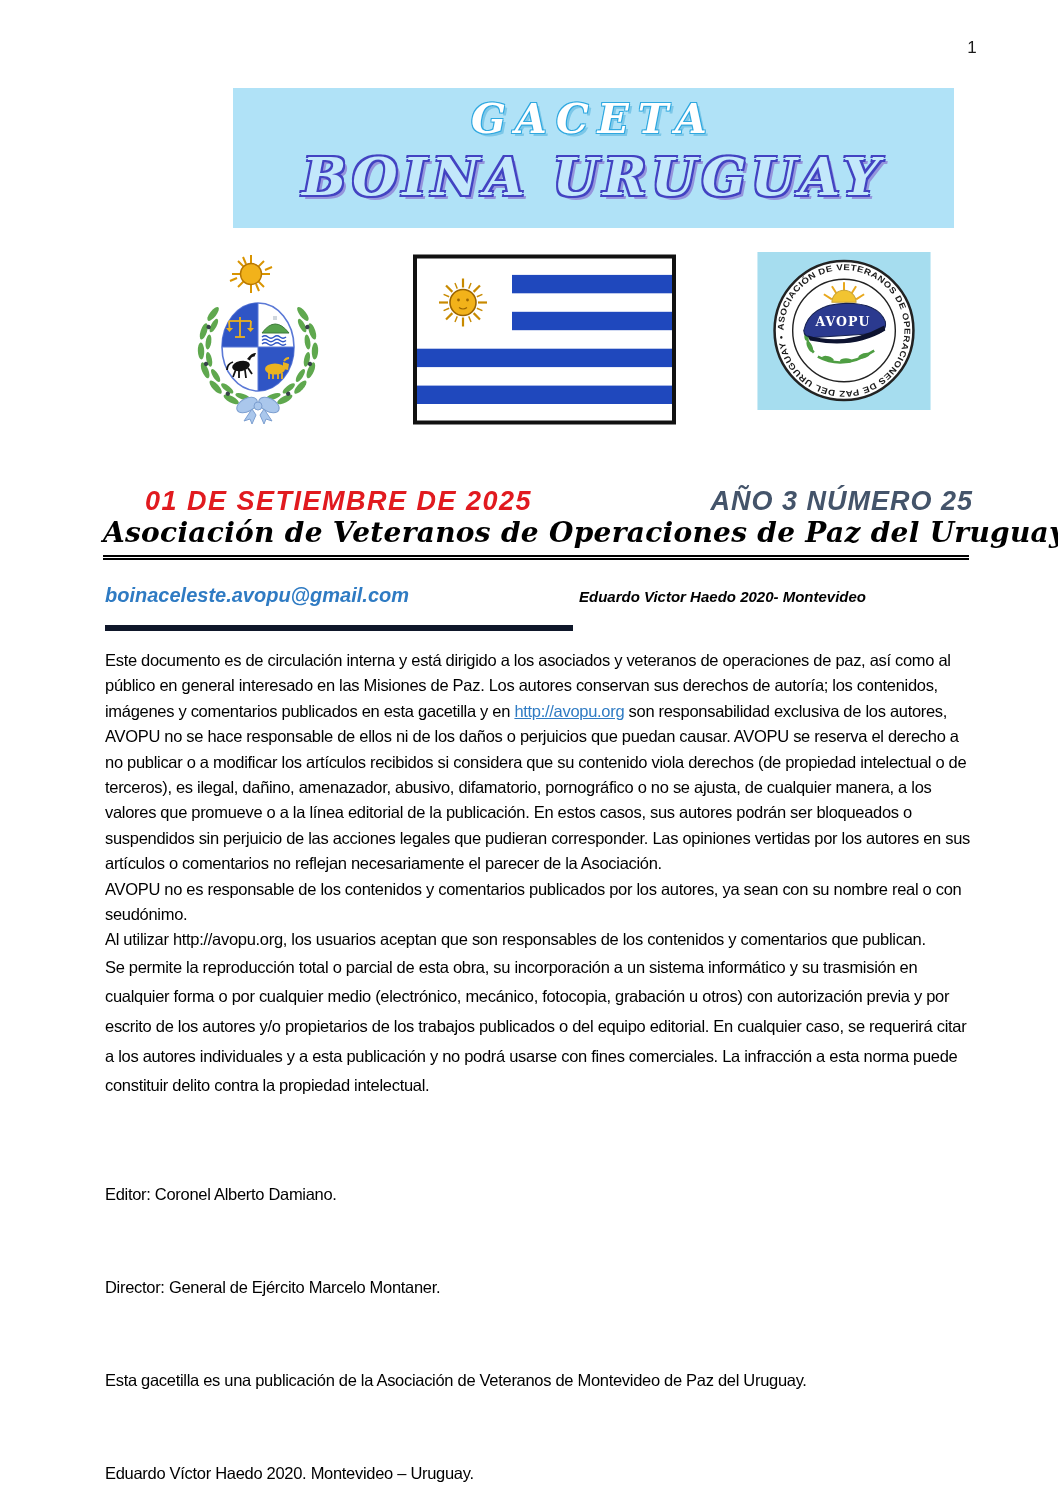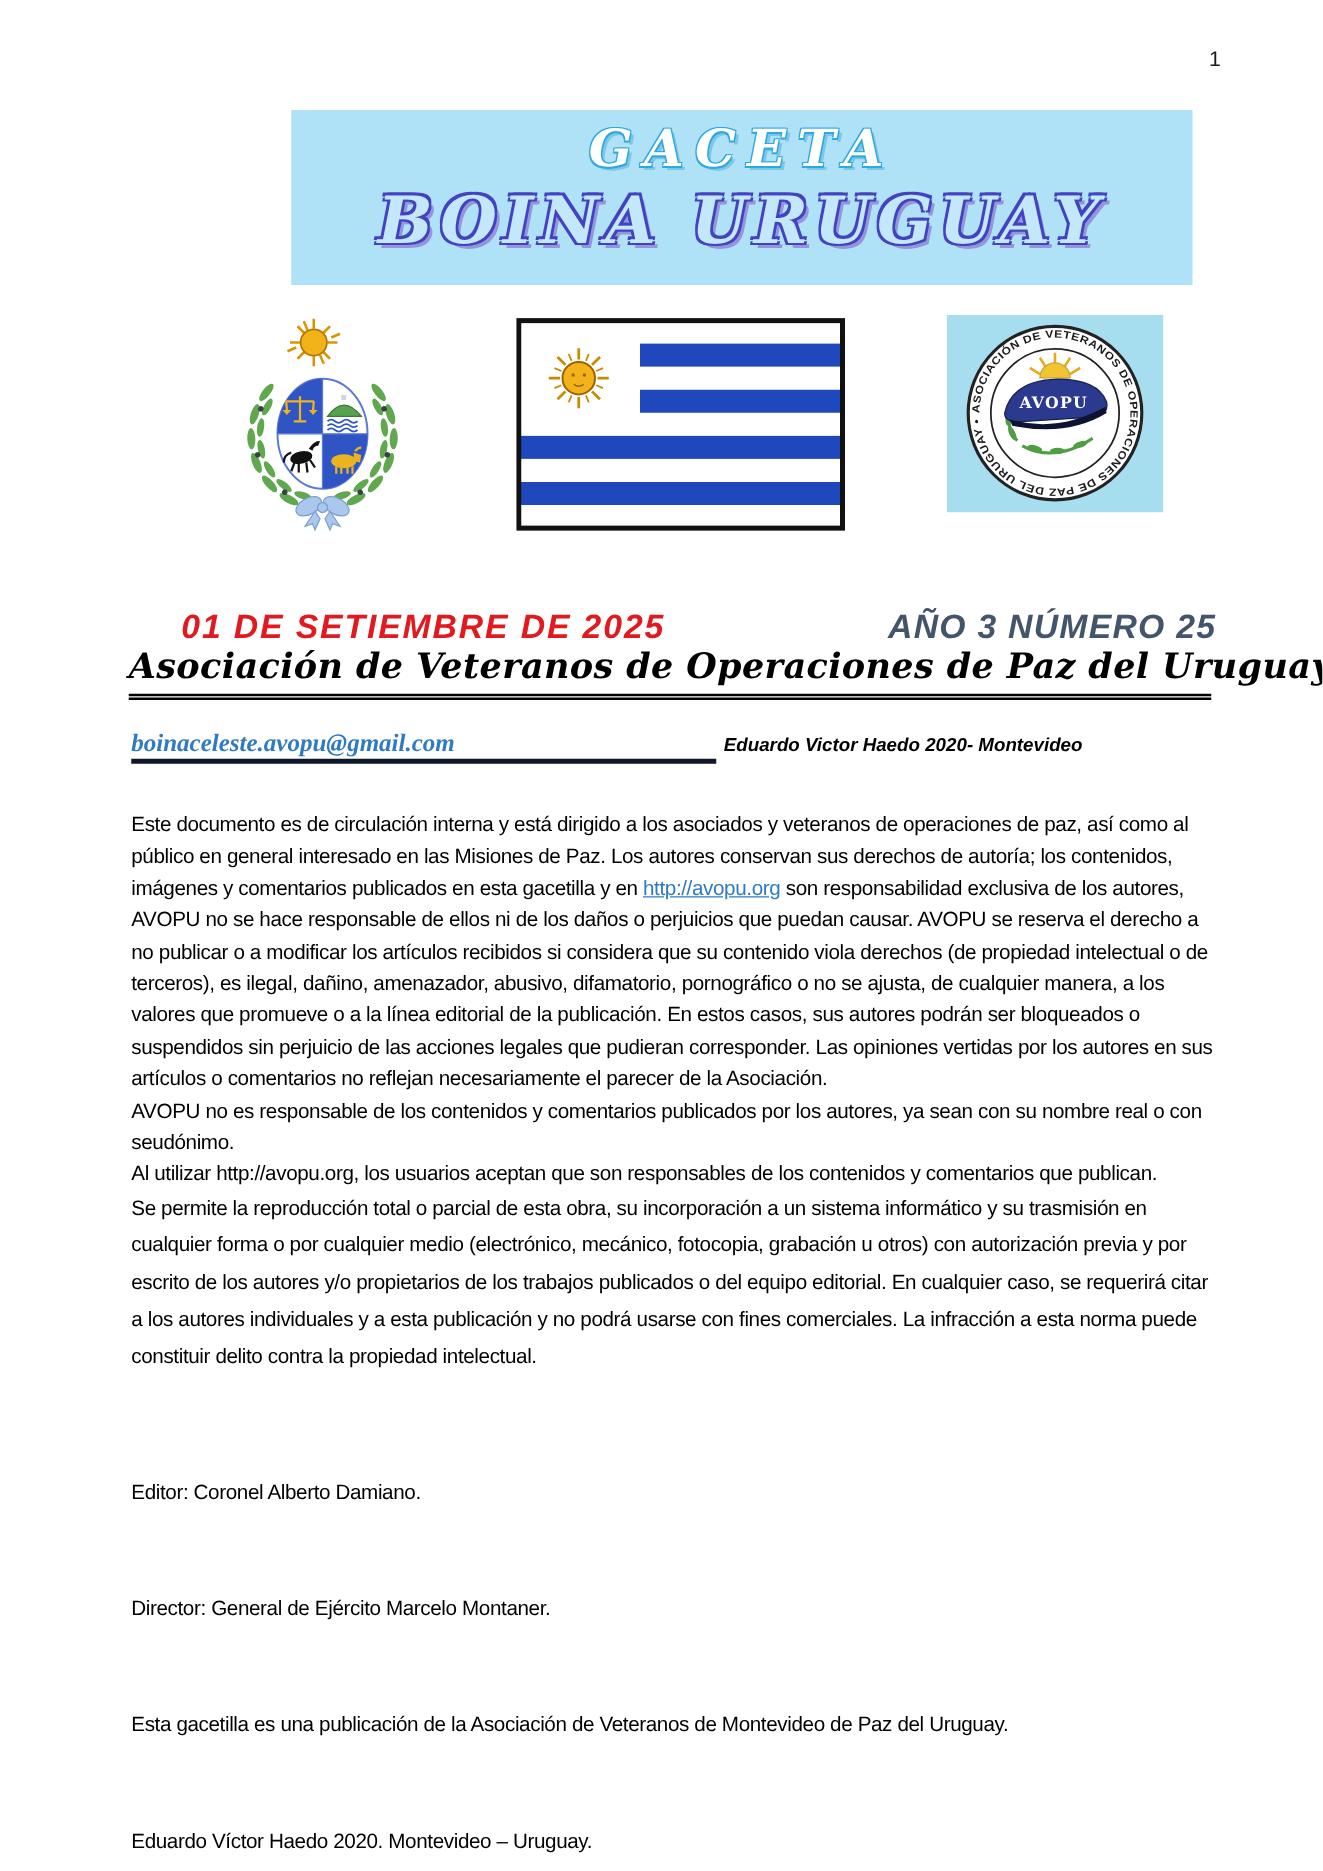--- a/index.html
+++ b/index.html
@@ -32,21 +32,21 @@
   .dateline .issue{font-size:27px;font-weight:bold;font-style:italic;letter-spacing:1px;color:#44546a;}
 
   
   .masthead-title{position:absolute;left:103px;top:516px;width:866px;
         font-family:"DejaVu Serif",serif;font-weight:bold;font-style:italic;font-size:28px;
         white-space:nowrap;letter-spacing:0.3px;padding-bottom:6px;border-bottom:5px double #000;}
 
   
   .contact-line{position:absolute;left:105px;top:584px;width:866px;display:flex;
         align-items:baseline;}
-  .email-wrap{display:inline-block;width:468px;border-bottom:4px solid #0f172a;padding-bottom:0;font-family:Liberation Serif, serif;}
+  .email-wrap{display:inline-block;width:468px;border-bottom:6px solid #0f172a;padding-bottom:18px;}
   .email-link{font-size:20px;font-weight:bold;font-style:italic;color:#2f7bc3;text-decoration:none;}
   .contact-line .address{font-size:15px;font-weight:bold;font-style:italic;color:#000;margin-left:6px;}
 
   
   .textcol{position:absolute;left:105px;top:648px;width:866px;font-size:16.5px;
         line-height:25.4px;letter-spacing:-0.3px;color:#000;}
   .textcol p{margin:0;}
   .textcol p.p4{line-height:29.6px;}
   .link{color:#2f7bc3;text-decoration:underline;}
   .credits{margin-top:16px;line-height:31px;white-space:pre-wrap;}

